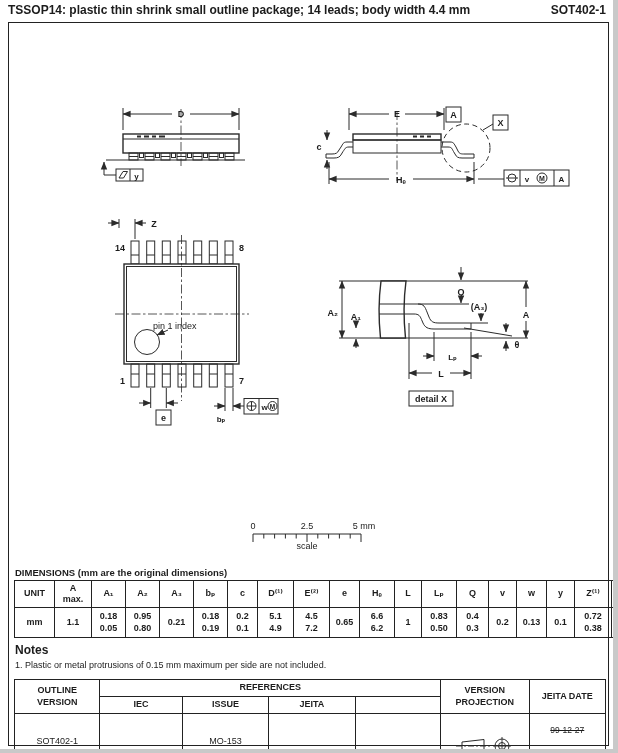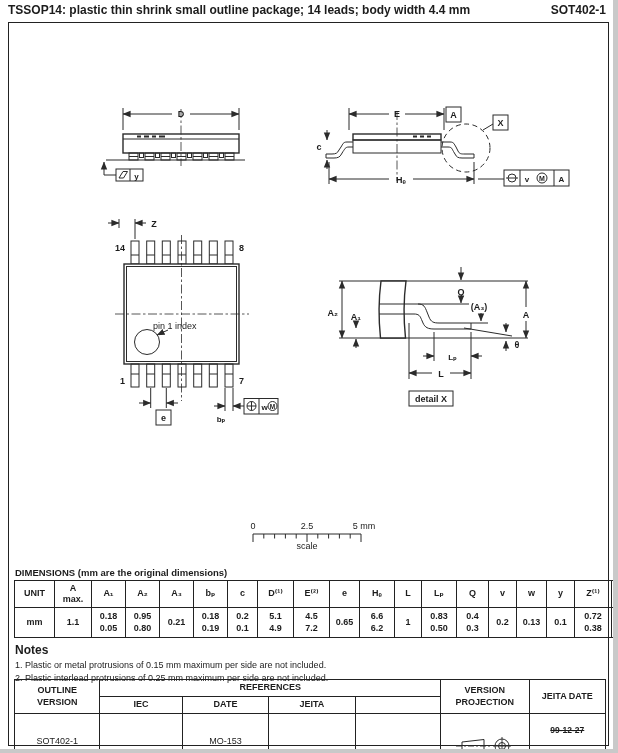--- a/index.html
+++ b/index.html
@@ -33,21 +33,21 @@
 
   .notes { position:absolute; left:6px; top:620px; font-size:9px; }
   .notes .nt { font-weight:bold; font-size:12px; margin-bottom:3px; }
   .notes .ni { margin-top:3px; font-weight:normal; }
 
   .foottbl { position:absolute; left:5px; top:656px; width:592px; }
   .foottbl th, .foottbl td { border:1px solid #222; text-align:center; vertical-align:middle;
        font-size:9px; padding:0; white-space:pre-line; line-height:1.3; }
   .foottbl th { font-weight:bold; height:17px; }
   .foottbl td { font-weight:normal; height:25px; }
-  .date-old { display:block; text-decoration:line-through;font-weight:bold; }
+  .date-old { display:block; text-decoration:line-through; }
   .date-new { display:block; }
 </style>
 </head>
 <body>
 
 <div class="page">
   <div class="hdr">
     <span>TSSOP14: plastic thin shrink small outline package; 14 leads; body width 4.4 mm</span>
     <span>SOT402-1</span>
   </div>
@@ -381,21 +381,20 @@
         <td>8°
 0°</td>
       </tr>
     </tbody>
       </table>
 
     
     <div class="notes">
       <div class="nt">Notes</div>
       <div class="ni">1. Plastic or metal protrusions of 0.15 mm maximum per side are not included.</div>
-      <div class="ni">2. Plastic interlead protrusions of 0.25 mm maximum per side are not included.</div>
     </div>
 
     
     <table class="foottbl">
       <colgroup>
         <col style="width:85px">
           <col style="width:82px">
           <col style="width:86px">
           <col style="width:86px">
         <col style="width:85px">
@@ -406,21 +405,21 @@
           <tr>
         <th rowspan="2">OUTLINE
 VERSION</th>
         <th colspan="4">REFERENCES</th>
         <th rowspan="2">VERSION
 PROJECTION</th>
         <th rowspan="2">JEITA DATE</th>
       </tr>
       <tr>
         <th>IEC</th>
-        <th>DATE</th>
+        <th>ISSUE</th>
         <th>JEITA</th>
         <th></th>
       </tr>
       <tr>
         <td>SOT402-1</td>
         <td></td>
         <td>MO-153</td>
         <td></td>
         <td></td>
         <td>

